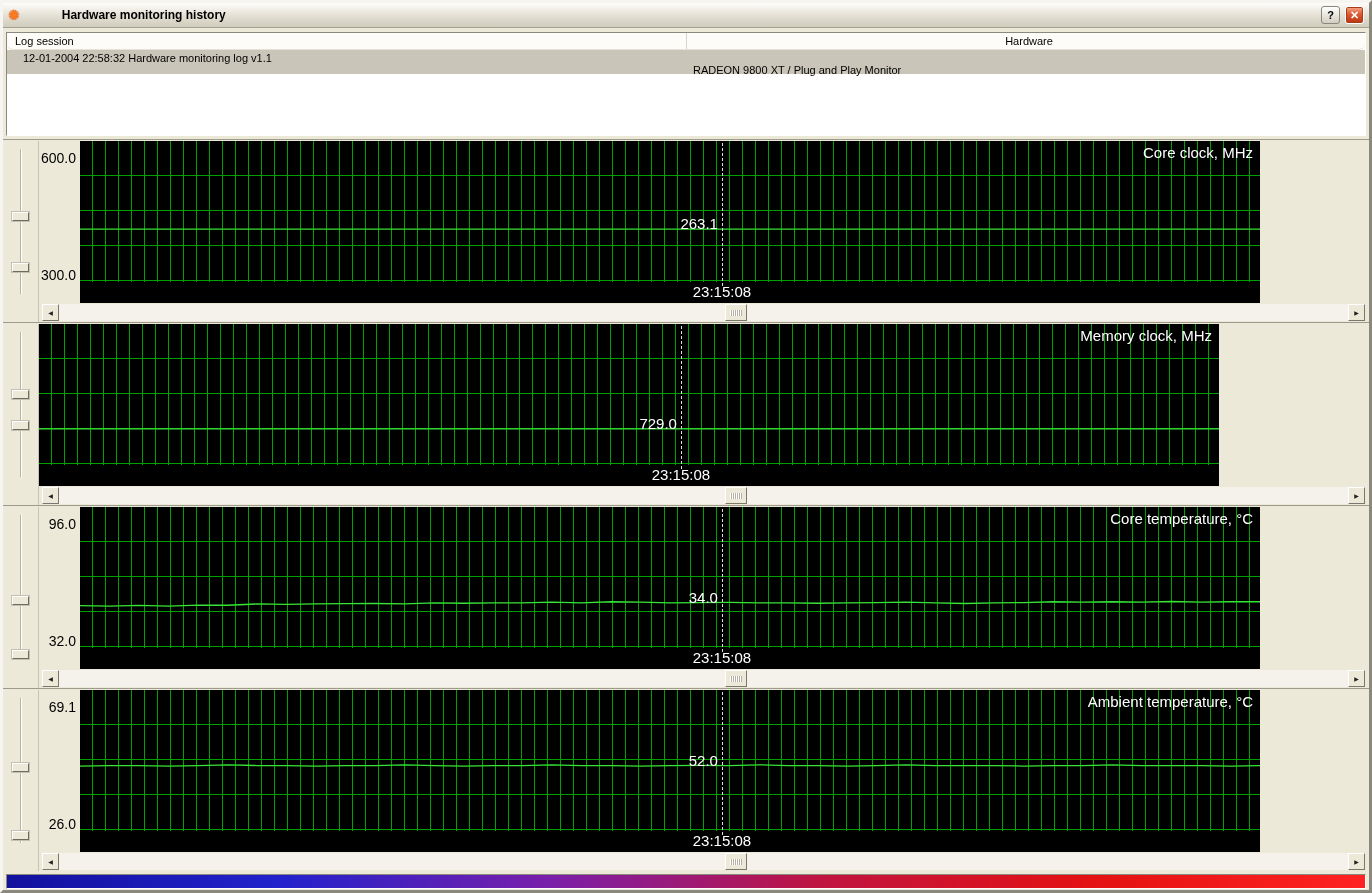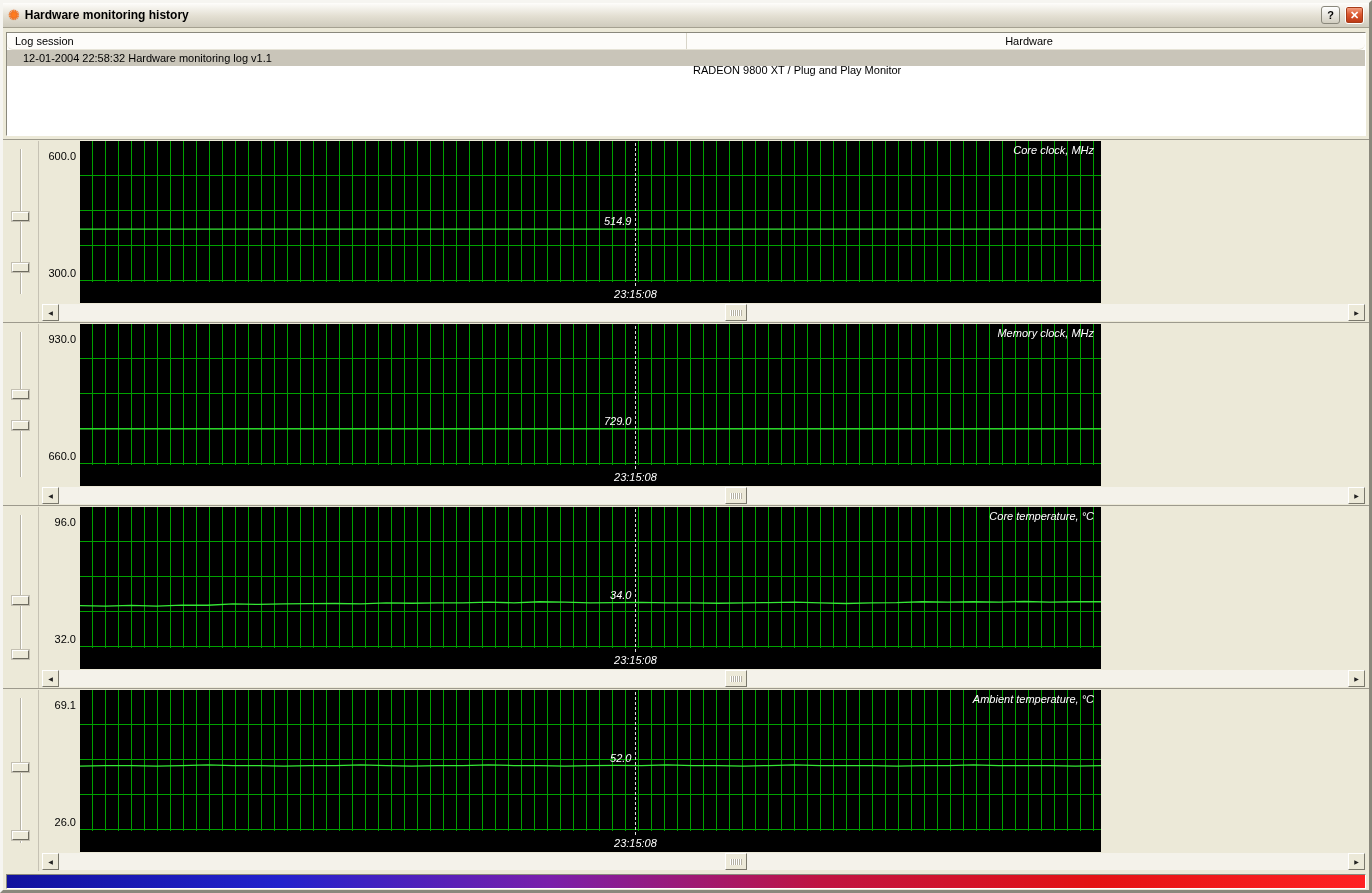--- a/index.html
+++ b/index.html
@@ -19,21 +19,21 @@
   }
   
   .titlebar {
     height:25px; flex:0 0 25px;
     display:flex; align-items:center; gap:5px;
     padding:0 5px;
     background:linear-gradient(to bottom,#fefdfb,#e3dfd2 55%,#cfcbbd);
     border-bottom:1px solid #a5a191;
   }
   .app-icon { font-size:14px; color:#ff7b1e; text-shadow:0 0 1px #c43b00; line-height:14px; }
-  .title { flex:1; font-size:12px; font-weight:bold; color:#000; }
+  .title { flex:1; font-size:12px; font-weight:bold; color:#000;margin-left:37px; }
   .tb-btn {
     width:19px; height:18px;
     display:flex; align-items:center; justify-content:center;
     border-radius:3px; font-size:11px; font-weight:bold;
   }
   .help-btn { background:linear-gradient(#ffffff,#d2cec0); border:1px solid #8a887c; color:#000; }
   .close-btn {
     background:linear-gradient(#f5a98c,#dd5a32 45%,#b93512);
     border:1px solid #fff; color:#fff;
     box-shadow:inset 0 0 0 1px #a63c18;
@@ -41,21 +41,21 @@
   
   .listview {
     margin:4px 3px 0; height:104px;
     background:#fff;
     border:1px solid; border-color:#8a887c #ffffff #ffffff #8a887c;
     font-size:11px; overflow:hidden;
   }
   .lv-header { display:flex; height:17px; background:#fdfcf9; border-bottom:1px solid #e6e3d6; color:#000;border-radius:6px; }
   .lv-h1 { width:680px; padding:2px 0 0 8px; border-right:1px solid #d8d5c8; }
   .lv-h2 { flex:1; padding:2px 0 0 6px;text-align:center; }
-  .lv-row { display:flex; height:16px; background:#c9c5b9; color:#000; }
+  .lv-row { display:flex; height:24px; background:#c9c5b9; color:#000; }
   .lv-c1 { width:680px; padding:2px 0 0 16px; }
   .lv-c2 { flex:1; padding:14px 0 0 6px; }
   
   .charts { margin-top:3px; }
   .group {
     display:flex; height:183px;
     border-top:1px solid #9d9a8d;
     padding-top:1px;
   }
   .slider-col { width:36px; position:relative; border-right:1px solid #c6c2b4; }
@@ -64,24 +64,24 @@
     background:#b6b2a4; border-right:1px solid #fff;
   }
   .slider-thumb {
     position:absolute; left:9px; width:17px; height:9px;
     background:#ece9d8;
     border:1px solid; border-color:#ffffff #6e6c60 #6e6c60 #ffffff;
     box-shadow:0 0 0 1px #c4c0b2;
   }
   .chart-main { flex:1; display:flex; flex-direction:column; }
   .chart-row { height:162px; display:flex; }
-  .ylabels { width:41px; position:relative; font-size:11px; color:#000; }
+  .ylabels { width:41px; position:relative; font-size:14px; color:#000; }
   .ymax { position:absolute; top:9px; right:4px; }
   .ymin { position:absolute; top:126px; right:4px; }
-  .plot { width:1021px; position:relative; background:#000; color:#fff; font-size:11px;font-style:italic; }
+  .plot { width:1180px; position:relative; background:#000; color:#fff; font-size:15px; }
   .grid-region {
     position:absolute; left:0; top:0; right:0; height:141px;
     background-image:
       repeating-linear-gradient(to bottom, transparent 0 34px, #00a000 34px 35px),
       repeating-linear-gradient(to right,  transparent 0 12px, #00a000 12px 13px);
   }
   svg.trace { position:absolute; left:0; top:0; width:100%; height:100%; }
   .cursor-line { position:absolute; top:2px; height:143px; width:0; border-left:1px dashed #dcdcdc; }
   .chart-title { position:absolute; top:3px; right:7px; }
   .cursor-value { position:absolute; white-space:nowrap; padding-right:4px; }
@@ -150,21 +150,21 @@
             <span class="ymin">300.0</span>
           </div>
           <div class="plot">
             <div class="grid-region">
               <svg class="trace" viewBox="0 0 100 100" preserveAspectRatio="none">
                   <polyline fill="none" points="0.00,62.43 4.17,62.43 8.33,62.43 12.50,62.43 16.67,62.43 20.83,62.43 25.00,62.43 29.17,62.43 33.33,62.43 37.50,62.43 41.67,62.43 45.83,62.43 50.00,62.43 54.17,62.43 58.33,62.43 62.50,62.43 66.67,62.43 70.83,62.43 75.00,62.43 79.17,62.43 83.33,62.43 87.50,62.43 91.67,62.43 95.83,62.43 100.00,62.43" stroke="#35e635" stroke-width="1.3" vector-effect="non-scaling-stroke"></polyline>
                 </svg>
             </div>
             <div class="cursor-line" style="left: 54.4%;"></div>
             <div class="chart-title">Core clock, MHz</div>
-            <div class="cursor-value" style="top: 74px; right: 45.6%;">514.9</div>
+            <div class="cursor-value" style="top: 74px; right: 45.6%;">263.1</div>
             <div class="cursor-time" style="left: 54.4%;">23:15:08</div>
           </div>
           <div class="right-pad"></div>
         </div>
         <div class="scrollbar">
           <div class="sb-btn">◀</div>
           <div class="sb-track">
             <div class="sb-thumb" style="left: calc(52.5% - 11px);"></div>
           </div>
           <div class="sb-btn">▶</div>
@@ -173,24 +173,20 @@
     </div>
 
     <div class="group">
       <div class="slider-col">
         <div class="slider-track"></div>
         <div class="slider-thumb" style="top: 66px;"></div>
         <div class="slider-thumb" style="top: 97px;"></div>
       </div>
       <div class="chart-main">
         <div class="chart-row">
-          <div class="ylabels">
-            <span class="ymax">930.0</span>
-            <span class="ymin">660.0</span>
-          </div>
           <div class="plot">
             <div class="grid-region">
               <svg class="trace" viewBox="0 0 100 100" preserveAspectRatio="none">
                   <polyline fill="none" points="0.00,74.44 4.17,74.44 8.33,74.44 12.50,74.44 16.67,74.44 20.83,74.44 25.00,74.44 29.17,74.44 33.33,74.44 37.50,74.44 41.67,74.44 45.83,74.44 50.00,74.44 54.17,74.44 58.33,74.44 62.50,74.44 66.67,74.44 70.83,74.44 75.00,74.44 79.17,74.44 83.33,74.44 87.50,74.44 91.67,74.44 95.83,74.44 100.00,74.44" stroke="#35e635" stroke-width="1.3" vector-effect="non-scaling-stroke"></polyline>
                 </svg>
             </div>
             <div class="cursor-line" style="left: 54.4%;"></div>
             <div class="chart-title">Memory clock, MHz</div>
             <div class="cursor-value" style="top: 91px; right: 45.6%;">729.0</div>
             <div class="cursor-time" style="left: 54.4%;">23:15:08</div>

